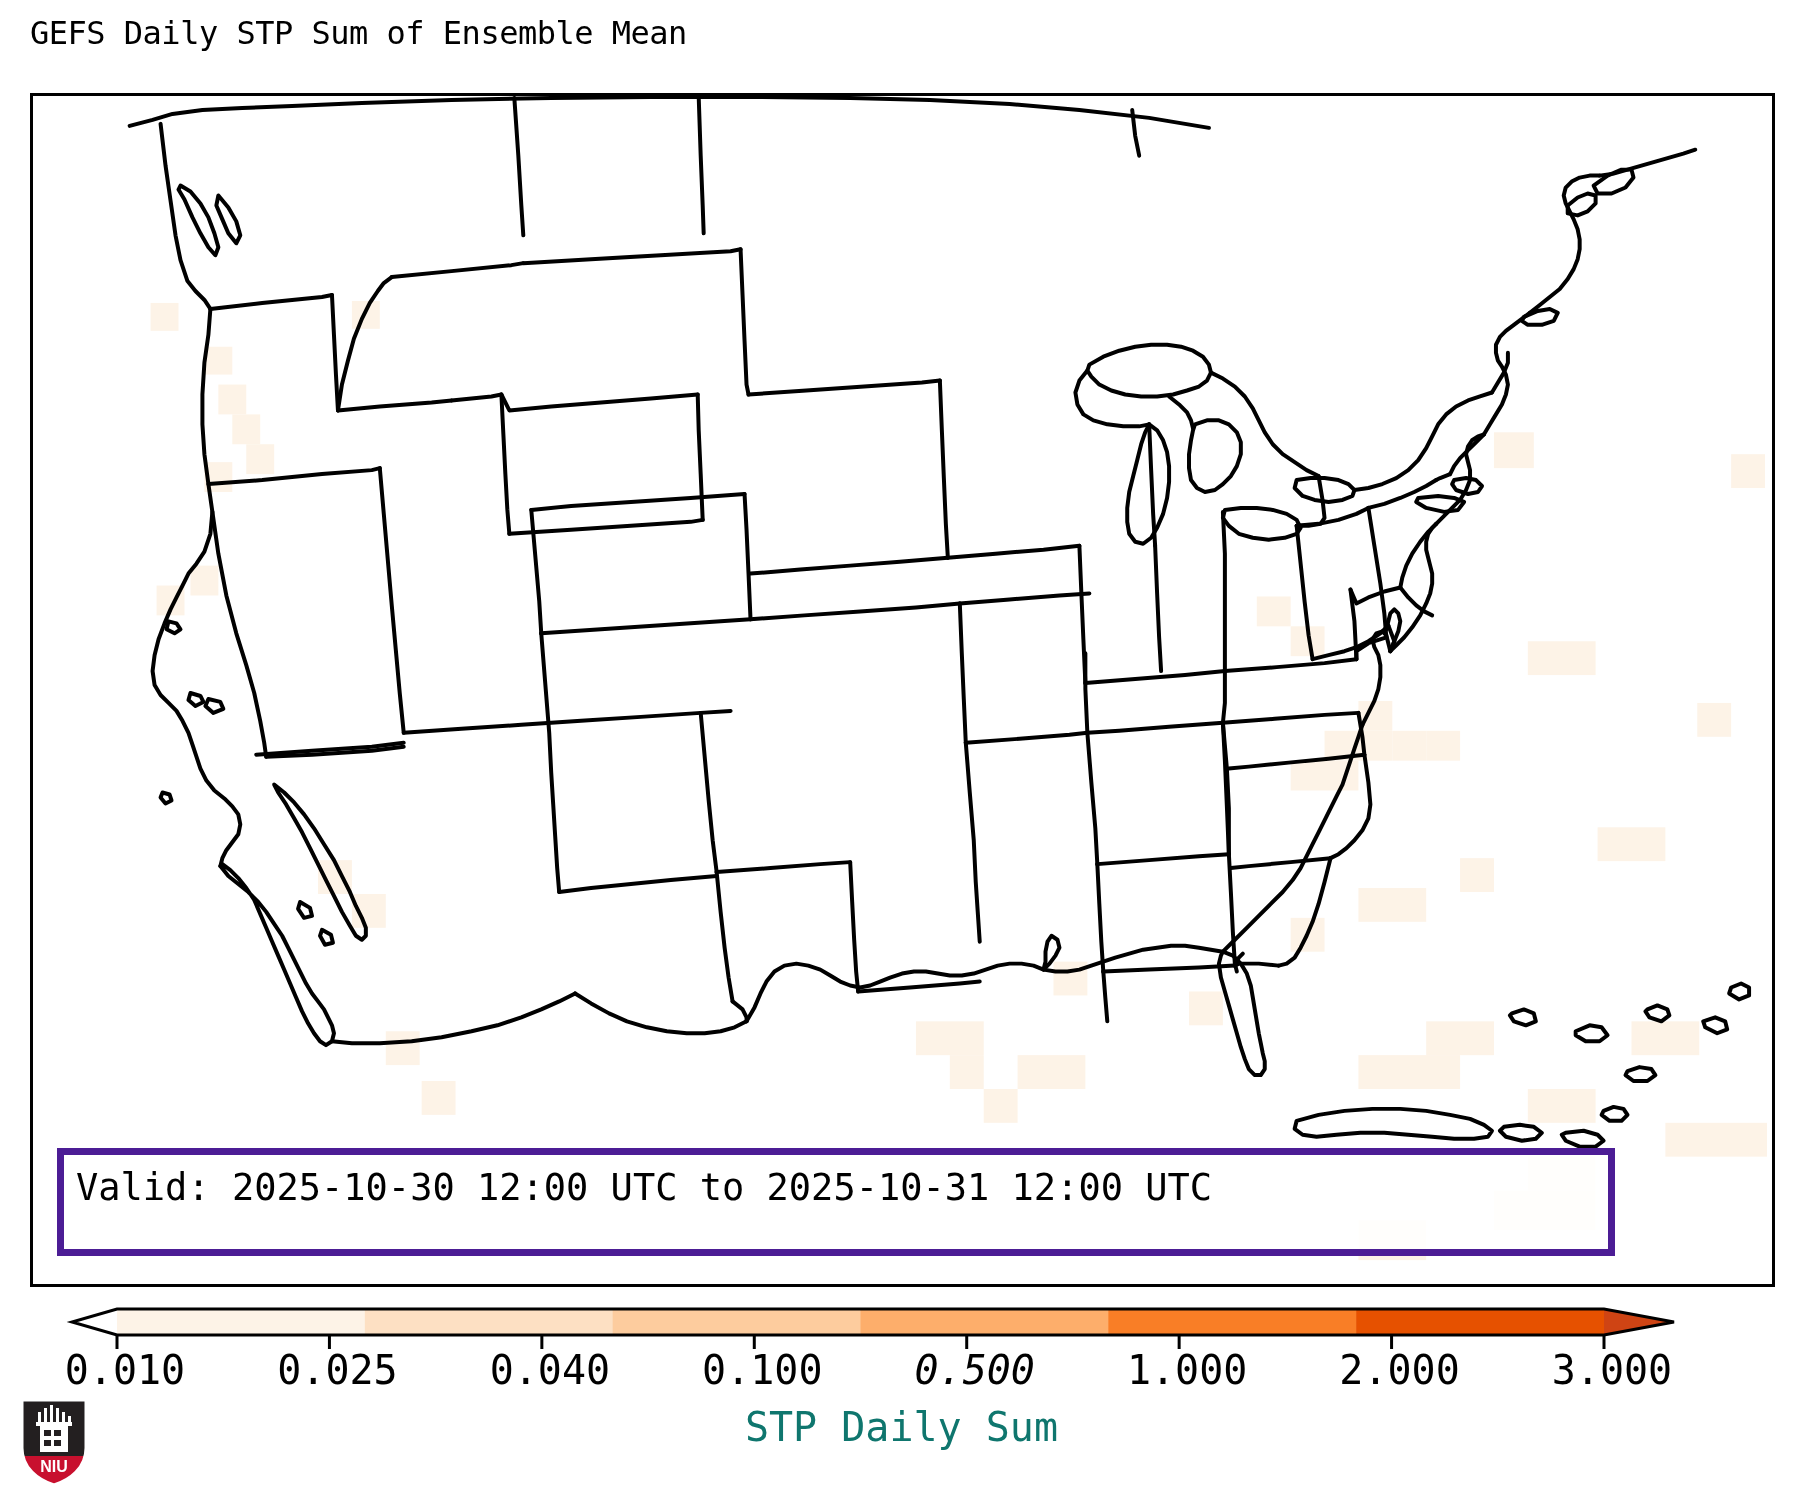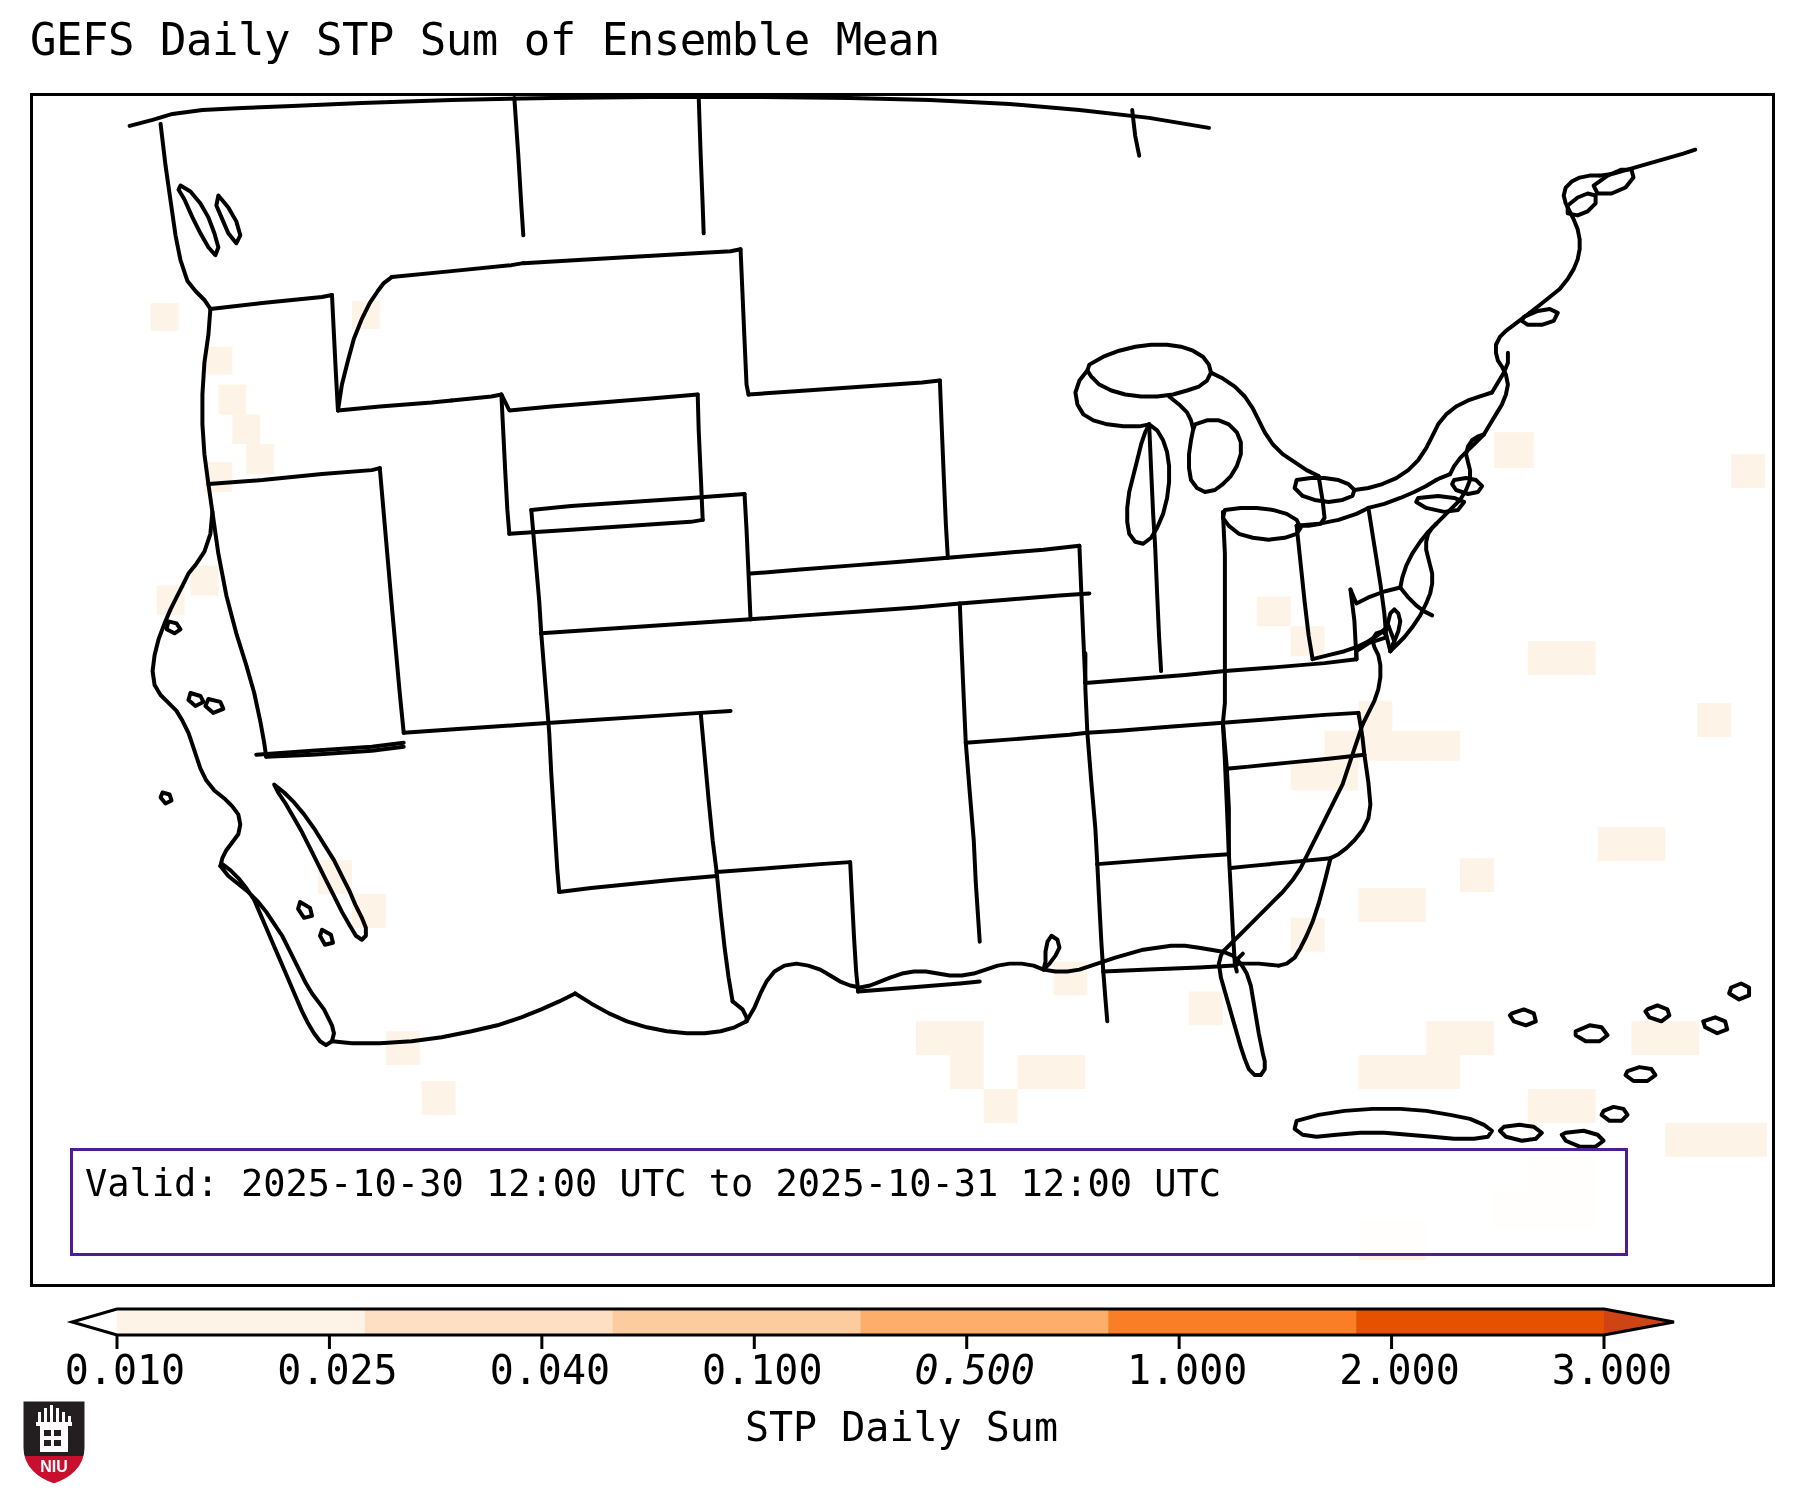--- a/index.html
+++ b/index.html
@@ -13,21 +13,21 @@
     position: relative;
     font-family: "DejaVu Sans Mono", "Liberation Mono", monospace;
     overflow: hidden;
   }
 
   
   #figure-title {
     position: absolute;
     left: 30px;
     top: 14px;
-    font-size: 44px;
+    font-size: 32px;
     letter-spacing: -0.5px;
     color: #000000;
     white-space: nowrap;
     font-family: "DejaVu Sans Mono", "Liberation Mono", monospace;
   }
 
   
   #map-axes {
     position: absolute;
     left: 30px;
@@ -44,25 +44,25 @@
     left: 0; top: 0;
     width: 100%;
     height: 100%;
   }
   #map-shading-layer { z-index: 1; }
   #map-canvas-layer  { z-index: 2; }
 
   
   #info-box {
     position: absolute;
-    left: 37px;
+    left: 24px;
     top: 1052px;
     width: 1558px;
     height: 108px;
-    border: 3px solid #4c1d95;
+    border: 7px solid #4c1d95;
     box-sizing: border-box;
     background: rgba(255,255,255,0.88);
     z-index: 3;
     padding: 8px 0 0 12px;
   }
   .info-line {
     font-size: 37px;
     line-height: 50px;
     color: #000000;
     white-space: pre;
@@ -96,21 +96,21 @@
     font-family: "DejaVu Sans Mono", "Liberation Mono", monospace;
   }
 
   #colorbar-axis-label {
     position: absolute;
     left: 0;
     top: 1404px;
     width: 1803px;
     text-align: center;
     font-size: 40px;
-    color: #000000;
+    color: #0f766e;
     font-family: "DejaVu Sans Mono", "Liberation Mono", monospace;
   }
 
   
   #niu-logo {
     position: absolute;
     left: 18px;
     top: 1396px;
     width: 72px;
     height: 92px;

